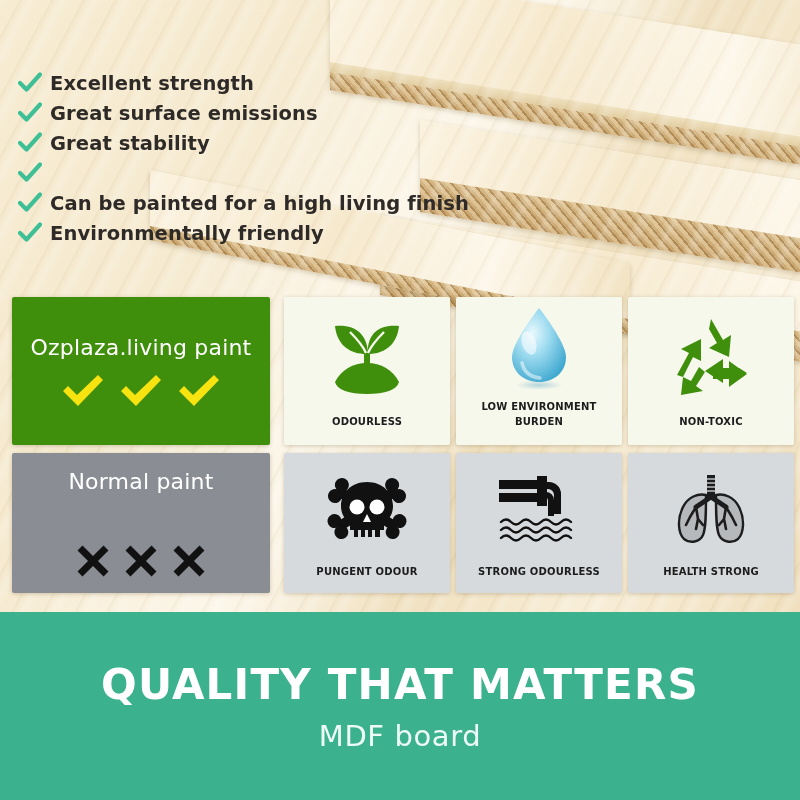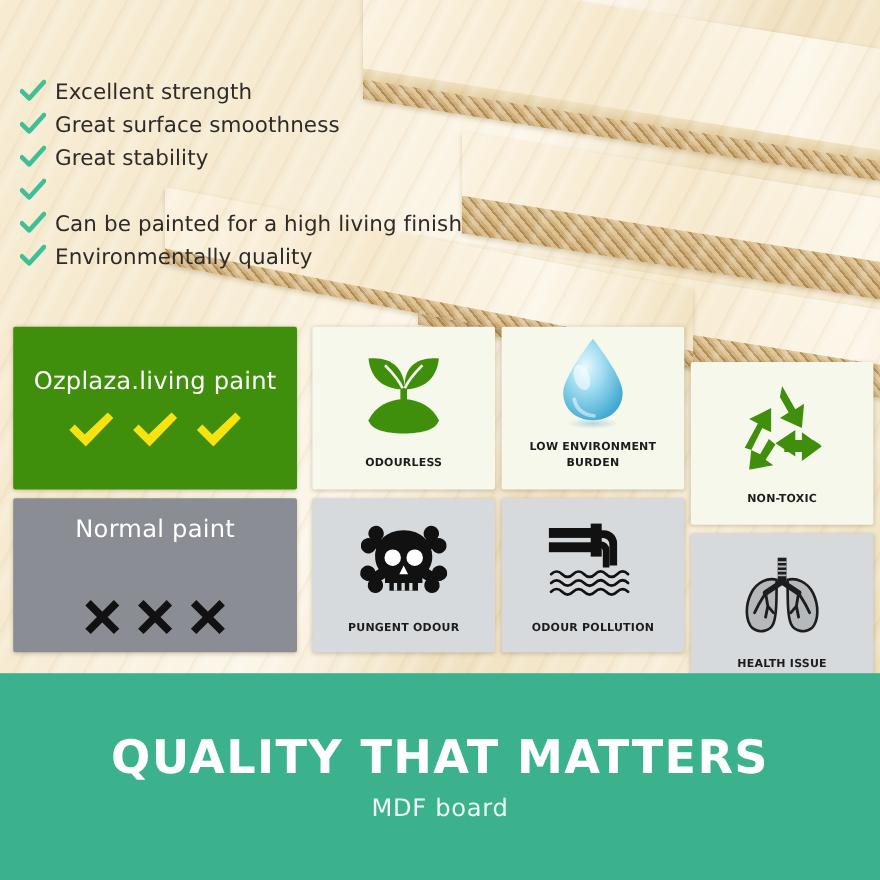--- a/index.html
+++ b/index.html
@@ -71,20 +71,21 @@
   .tick-teal {
     width:24px; height:22px; flex:0 0 24px;
     margin-right:8px;
   }
   .feature-text {
     font-size:19.5px;
     color:#2e2a27;
     letter-spacing:.1px;
     white-space:nowrap;
     font-family:"DejaVu Sans", sans-serif;
+    font-weight:bold;
   }
 
   
   .grid { position:absolute; left:12px; top:297px; }
 
   .panel {
     position:absolute;
     border-radius:2px;
     box-shadow:0 1px 4px rgba(110,85,45,.30);
   }
@@ -134,41 +135,41 @@
     line-height:15px;
     padding:0 6px 14px;
     letter-spacing:.2px;
     font-family:"DejaVu Sans", sans-serif;
   }
   .card-top .card-label { padding-bottom:16px; }
 
   
   .col1 { left:272px;justify-content:space-between; }
   .col2 { left:444px; }
-  .col3 { left:616px;margin-top:32px; }
+  .col3 { left:616px; }
 
   
   .banner {
     position:absolute;
     left:0; right:0; top:612px; bottom:0;
     background:#3bb28d;
     display:flex; flex-direction:column;
     align-items:center; justify-content:center;
   }
   .banner-title {
     color:#ffffff;
     font-size:42px;
     font-weight:bold;
     letter-spacing:1.2px;
     font-family:"DejaVu Sans", sans-serif;
     margin-bottom:10px;
   }
   .banner-sub {
     color:#eefaf5;
-    font-size:22px;
+    font-size:29px;
     letter-spacing:.6px;
     font-family:"DejaVu Sans", sans-serif;
   }
 </style>
 </head>
 <body>
 
 <div id="stage">
 
   <div class="wood-photo">
@@ -198,21 +199,21 @@
       <svg class="tick-teal" viewBox="0 0 24 22">
         <path d="M2 11 L8.5 17.5 L22 2.5" fill="none" stroke="#3fbf95" stroke-width="4.2" stroke-linecap="round" stroke-linejoin="round"></path>
       </svg>
       <span class="feature-text">Excellent strength</span>
     </div>
 
     <div class="feature-row">
       <svg class="tick-teal" viewBox="0 0 24 22">
         <path d="M2 11 L8.5 17.5 L22 2.5" fill="none" stroke="#3fbf95" stroke-width="4.2" stroke-linecap="round" stroke-linejoin="round"></path>
       </svg>
-      <span class="feature-text">Great surface smoothness</span>
+      <span class="feature-text">Great surface emissions</span>
     </div>
 
     <div class="feature-row">
       <svg class="tick-teal" viewBox="0 0 24 22">
         <path d="M2 11 L8.5 17.5 L22 2.5" fill="none" stroke="#3fbf95" stroke-width="4.2" stroke-linecap="round" stroke-linejoin="round"></path>
       </svg>
       <span class="feature-text">Great stability</span>
     </div>
 
     <div class="feature-row">
@@ -225,21 +226,21 @@
       <svg class="tick-teal" viewBox="0 0 24 22">
         <path d="M2 11 L8.5 17.5 L22 2.5" fill="none" stroke="#3fbf95" stroke-width="4.2" stroke-linecap="round" stroke-linejoin="round"></path>
       </svg>
       <span class="feature-text">Can be painted for a high living finish</span>
     </div>
 
     <div class="feature-row">
       <svg class="tick-teal" viewBox="0 0 24 22">
         <path d="M2 11 L8.5 17.5 L22 2.5" fill="none" stroke="#3fbf95" stroke-width="4.2" stroke-linecap="round" stroke-linejoin="round"></path>
       </svg>
-      <span class="feature-text">Environmentally quality</span>
+      <span class="feature-text">Environmentally friendly</span>
     </div>
 
   </div>
 
   <div class="grid">
 
     <div class="panel panel-brand">
       <div class="panel-title">Ozplaza.living paint</div>
       <div class="mark-row">
         <svg width="44" height="34" viewBox="0 0 44 34">
@@ -369,21 +370,21 @@
             <path d="M50 8 h6 a12 12 0 0 1 12 12 v20 h-7 V21 a6 6 0 0 0 -6 -6 h-5 Z"></path>
             <path d="M50 18 h3 a8 8 0 0 1 8 8 v16 h-6 V27 a4 4 0 0 0 -4 -4 h-1 Z"></path>
           </g>
           <g stroke="#111111" stroke-width="2.4" fill="none" stroke-linecap="round">
             <path d="M8 48 q5 -5 10 0 t10 0 t10 0 t10 0 t10 0 t10 0 t10 0"></path>
             <path d="M8 56 q5 -5 10 0 t10 0 t10 0 t10 0 t10 0 t10 0 t10 0"></path>
             <path d="M8 64 q5 -5 10 0 t10 0 t10 0 t10 0 t10 0 t10 0 t10 0"></path>
           </g>
         </svg>
       </div>
-      <div class="card-label">ODOUR POLLUTION</div>
+      <div class="card-label">STRONG ODOURLESS</div>
     </div>
 
     <div class="panel card card-bottom col3">
       <div class="card-icon">
         <svg width="78" height="72" viewBox="0 0 78 72">
 
           <path d="M34 22 C26 20 16 24 11 34 C5 46 6 60 12 66 C18 71 28 69 31 62 C34 55 34 40 34 22 Z" fill="#b6b9bc" stroke="#1d1d1d" stroke-width="2.4" stroke-linejoin="round"></path>
           <path d="M44 22 C52 20 62 24 67 34 C73 46 72 60 66 66 C60 71 50 69 47 62 C44 55 44 40 44 22 Z" fill="#b6b9bc" stroke="#1d1d1d" stroke-width="2.4" stroke-linejoin="round"></path>
 
           <rect x="35" y="2" width="8" height="22" fill="#1d1d1d"></rect>
@@ -395,21 +396,21 @@
           </g>
 
           <g stroke="#1d1d1d" fill="none" stroke-linecap="round">
             <path d="M39 24 L24 34" stroke-width="5"></path>
             <path d="M39 24 L54 34" stroke-width="5"></path>
             <path d="M24 34 L18 44 M24 34 L26 46 M18 44 L14 52 M26 46 L24 56 M26 46 L31 52" stroke-width="2.6"></path>
             <path d="M54 34 L60 44 M54 34 L52 46 M60 44 L64 52 M52 46 L54 56 M52 46 L47 52" stroke-width="2.6"></path>
           </g>
         </svg>
       </div>
-      <div class="card-label">HEALTH ISSUE</div>
+      <div class="card-label">HEALTH STRONG</div>
     </div>
 
   </div>
 
   <div class="banner">
     <div class="banner-title">QUALITY THAT MATTERS</div>
     <div class="banner-sub">MDF board</div>
   </div>
 
 </div>

